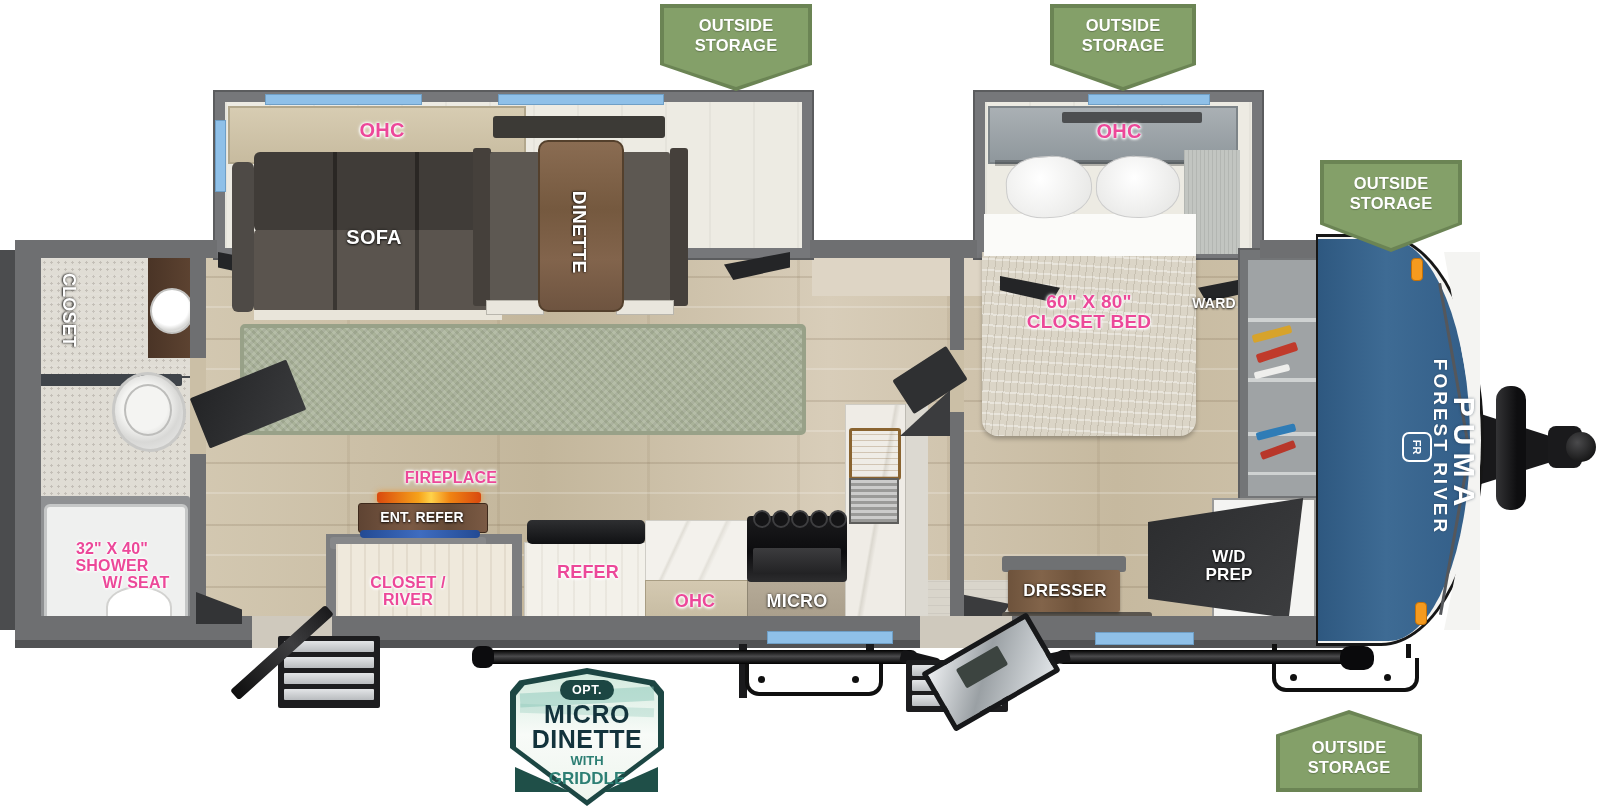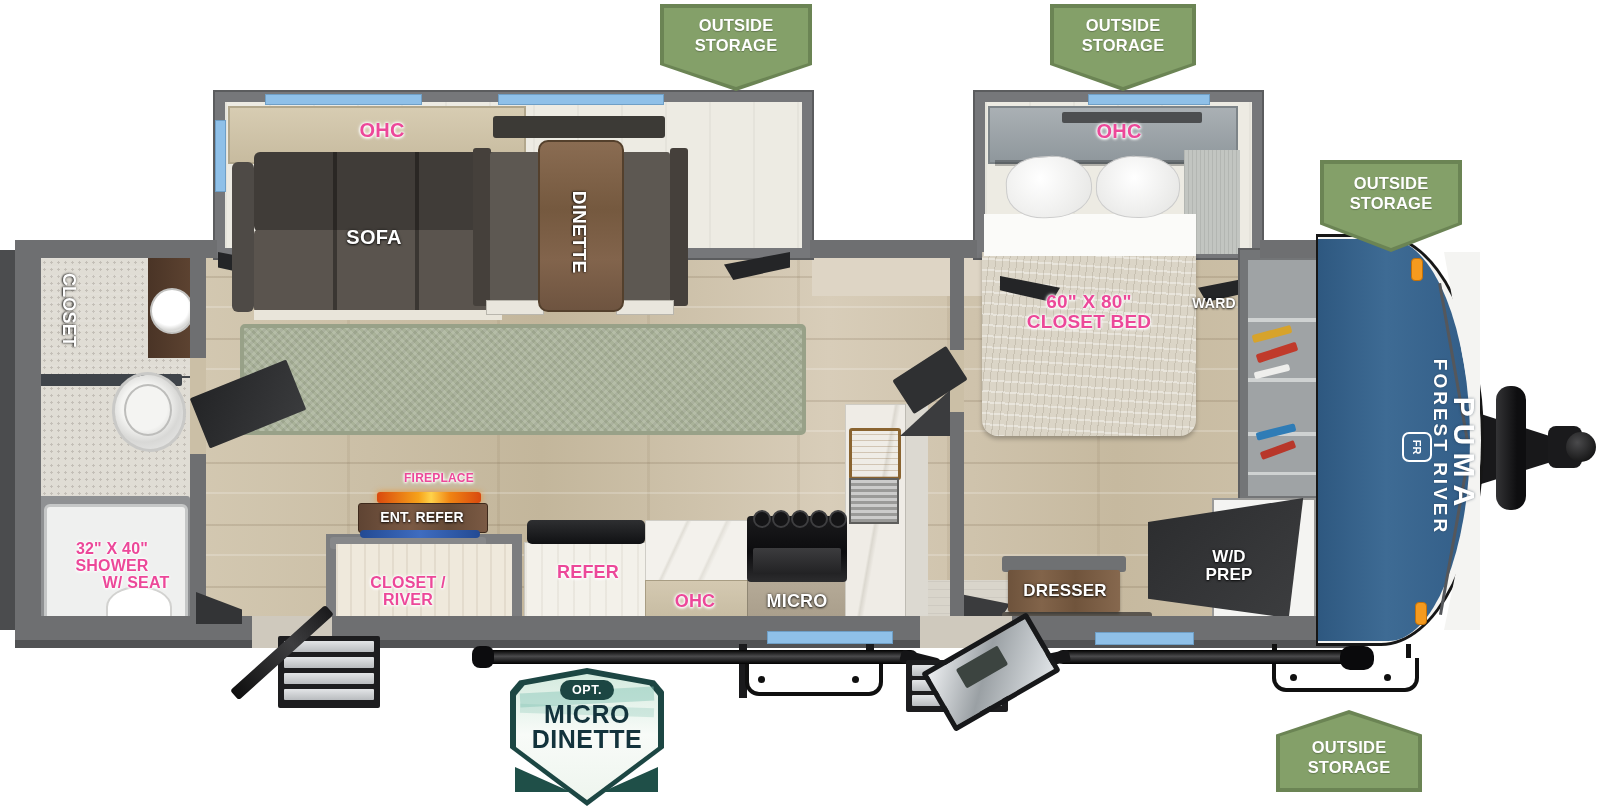--- a/index.html
+++ b/index.html
@@ -201,21 +201,21 @@
     <span style="display:block;">SHOWER</span>
     <span style="display:block;margin-left:48px;">W/ SEAT</span>
   </div>
 
   <div class="abs" style="left:377px;top:492px;width:104px;height:11px;border-radius:3px;z-index:15;
        background:linear-gradient(90deg,#d9490e,#f6a21a 40%,#ffd24a 52%,#f08413 70%,#d9490e);box-shadow:0 0 6px rgba(246,140,26,.8);"></div>
   <div class="abs" style="left:358px;top:503px;width:128px;height:28px;z-index:15;border:1px solid #3e2a1c;border-radius:3px;
        background:linear-gradient(90deg,#5f4433,#7b5a44 40%,#654a36 70%,#7b5a44);"></div>
   <div class="abs" style="left:360px;top:530px;width:120px;height:8px;background:linear-gradient(90deg,#234a93,#3e6cc0,#234a93);border-radius:4px;z-index:15;"></div>
   <div class="abs" style="left:330px;top:537px;width:156px;height:12px;background:#87888a;border-radius:3px;z-index:14;"></div>
-  <div class="lbl" style="left:439px;top:478px;font-size:12px;">FIREPLACE</div>
+  <div class="lbl" style="left:451px;top:478px;font-size:16px;">FIREPLACE</div>
   <div class="lbl lblw" style="left:422px;top:517px;font-size:14px;">ENT. REFER</div>
 
   <div class="abs" style="left:326px;top:534px;width:196px;height:98px;background:#7c7d7f;z-index:13;"></div>
   <div class="abs" style="left:336px;top:544px;width:176px;height:80px;background:#efe9dc;z-index:14;
        background-image:repeating-linear-gradient(90deg, rgba(140,120,95,.12) 0 2px, transparent 2px 14px);"></div>
   <div class="lbl" style="left:408px;top:592px;font-size:16px;white-space:normal;width:110px;z-index:40;">
     <span style="display:block;">CLOSET /</span>
     <span style="display:block;">RIVER</span>
   </div>
 
@@ -320,15 +320,19 @@
     <div class="mt" style="left:5px;top:92px;width:56px;height:32px;clip-path:polygon(0 22%,100% 100%,0 100%);"></div>
     <div class="mt" style="left:92px;top:92px;width:56px;height:32px;clip-path:polygon(100% 22%,100% 100%,0 100%);"></div>
     <div class="abs" style="left:50px;top:12px;width:54px;height:20px;background:#1c4643;border-radius:10px;color:#fff;
          font-size:12.5px;font-weight:bold;text-align:center;line-height:20px;letter-spacing:.5px;">
       <span>OPT.</span>
     </div>
     <div class="abs" style="left:0;top:34px;width:154px;text-align:center;color:#13333c;font-weight:800;font-size:25px;line-height:1.0;letter-spacing:.5px;">
       <span style="display:block;">MICRO</span>
       <span style="display:block;">DINETTE</span>
     </div>
+    <div class="abs" style="left:0;top:86px;width:154px;text-align:center;color:#2d7f74;font-weight:800;line-height:1.15;">
+      <span style="display:block;font-size:13px;">WITH</span>
+      <span style="display:block;font-size:17px;">GRIDDLE</span>
+    </div>
   </div>
 
 </div>
 
 </body></html>

